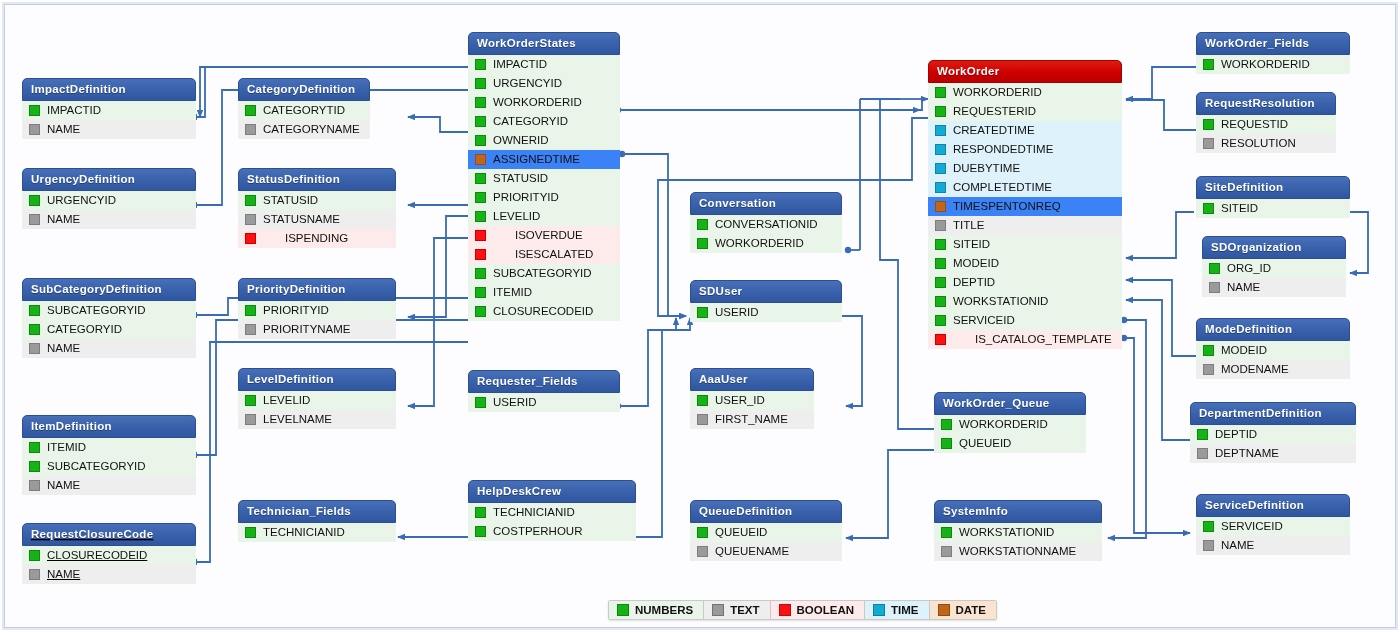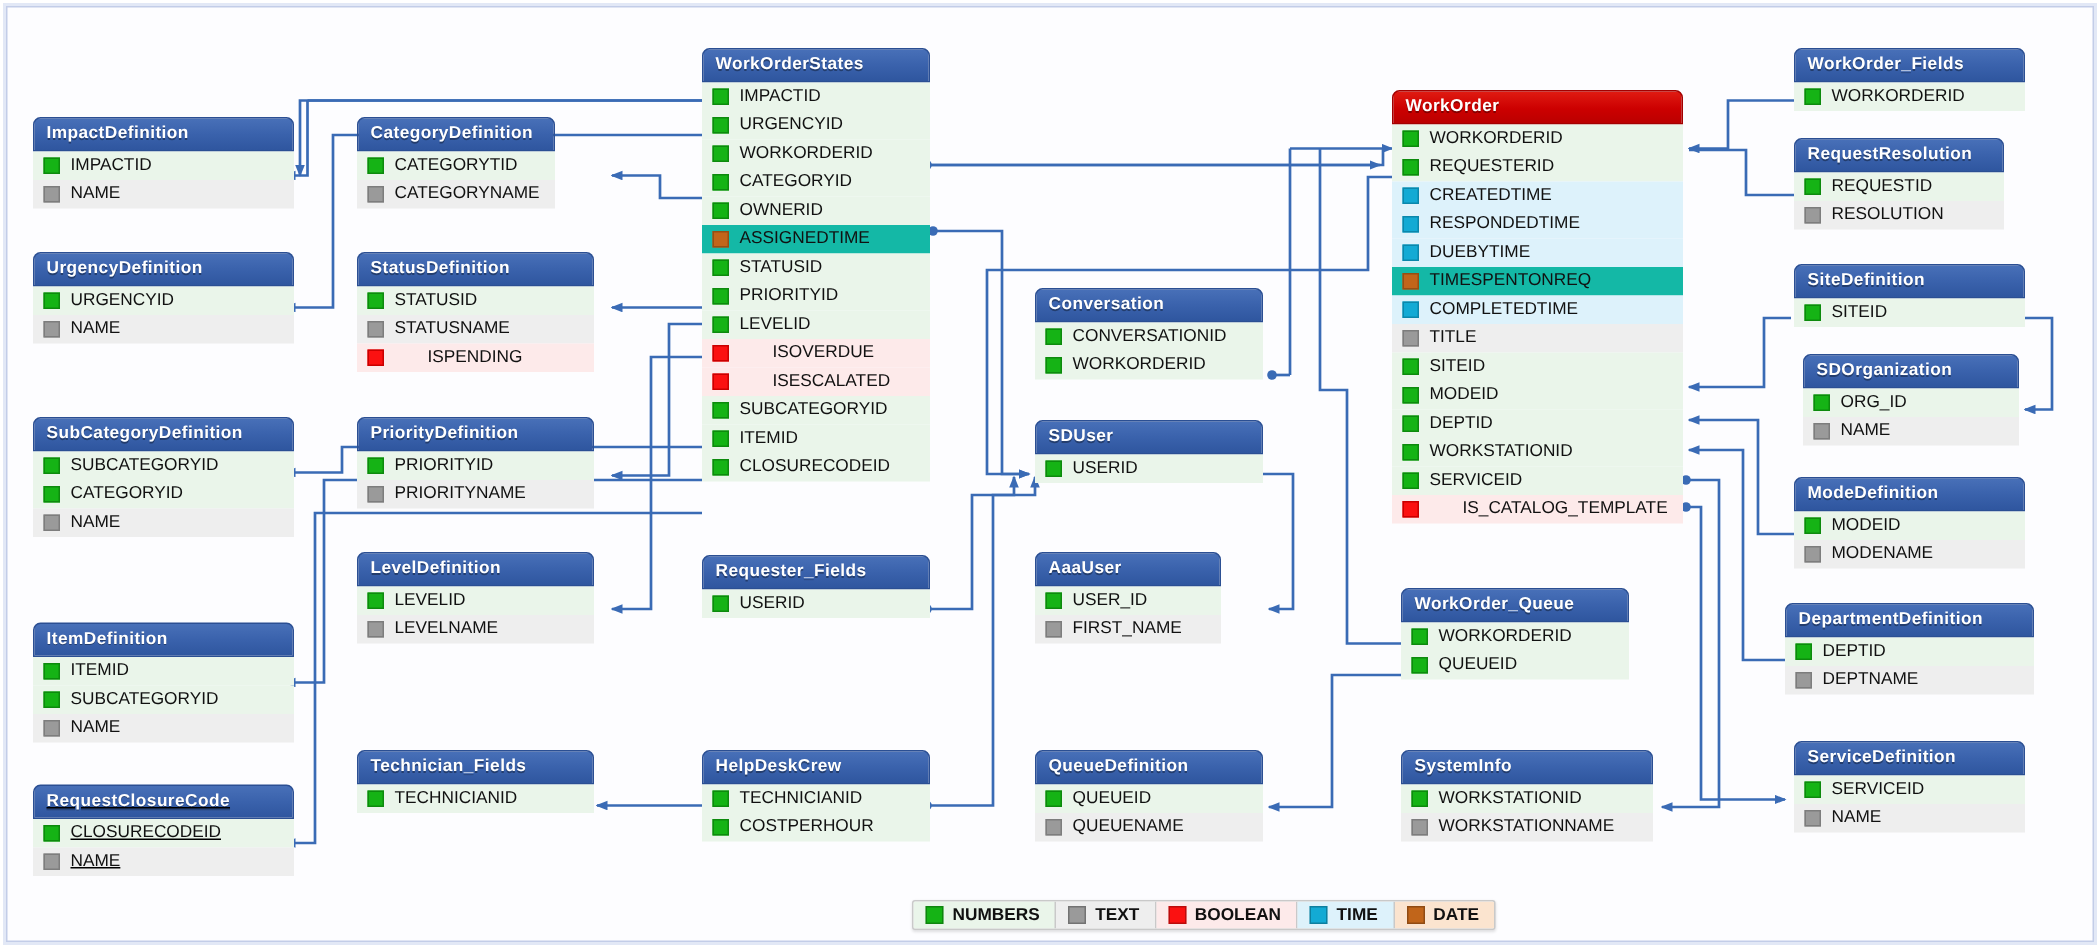--- a/index.html
+++ b/index.html
@@ -58,21 +58,21 @@
     border:1px solid rgba(0,0,0,.25);
   }
   .t-number{background:#eaf5ea;}
   .t-number .sq{background:#15b315;border-color:#0d8a0d;}
   .t-text{background:#eeeeee;}
   .t-text .sq{background:#9a9a9a;border-color:#7d7d7d;}
   .t-boolean{background:#fdeaea;gap:22px;}
   .t-boolean .sq{background:#fb1111;border-color:#c90000;}
   .t-time{background:#ddf2fb;}
   .t-time .sq{background:#13aad4;border-color:#0b87ab;}
-  .t-date{background:#14b8a6;align-items:center;}
+  .t-date{background:#3b82f6;align-items:center;}
   .t-date .sq{background:#c1651a;border-color:#964e12;}
 
   
   #legend{
     position:absolute;left:608px;top:600px;
     display:flex;align-items:stretch;
     border:1px solid #c9c9c9;
     background:#f4f4f4;
     z-index:5;
     border-radius:2px;
@@ -378,21 +378,21 @@
       </div>
       <div class="table" style="left: 468px; top: 370px; width: 152px;">
         <div class="thead">Requester_Fields</div>
         <div class="rows">
           <div class="row t-number">
             <span class="sq"></span>
             <span>USERID</span>
           </div>
         </div>
       </div>
-      <div class="table" style="left: 468px; top: 500px; width: 152px;">
+      <div class="table" style="left: 468px; top: 480px; width: 168px;">
         <div class="thead">HelpDeskCrew</div>
         <div class="rows">
           <div class="row t-number">
             <span class="sq"></span>
             <span>TECHNICIANID</span>
           </div>
           <div class="row t-number">
             <span class="sq"></span>
             <span>COSTPERHOUR</span>
           </div>
@@ -462,27 +462,27 @@
             <span>CREATEDTIME</span>
           </div>
           <div class="row t-time">
             <span class="sq"></span>
             <span>RESPONDEDTIME</span>
           </div>
           <div class="row t-time">
             <span class="sq"></span>
             <span>DUEBYTIME</span>
           </div>
+          <div class="row t-time">
+            <span class="sq"></span>
+            <span>COMPLETEDTIME</span>
+          </div>
           <div class="row t-date">
             <span class="sq"></span>
             <span>TIMESPENTONREQ</span>
-          </div>
-          <div class="row t-time">
-            <span class="sq"></span>
-            <span>COMPLETEDTIME</span>
           </div>
           <div class="row t-text">
             <span class="sq"></span>
             <span>TITLE</span>
           </div>
           <div class="row t-number">
             <span class="sq"></span>
             <span>SITEID</span>
           </div>
           <div class="row t-number">

